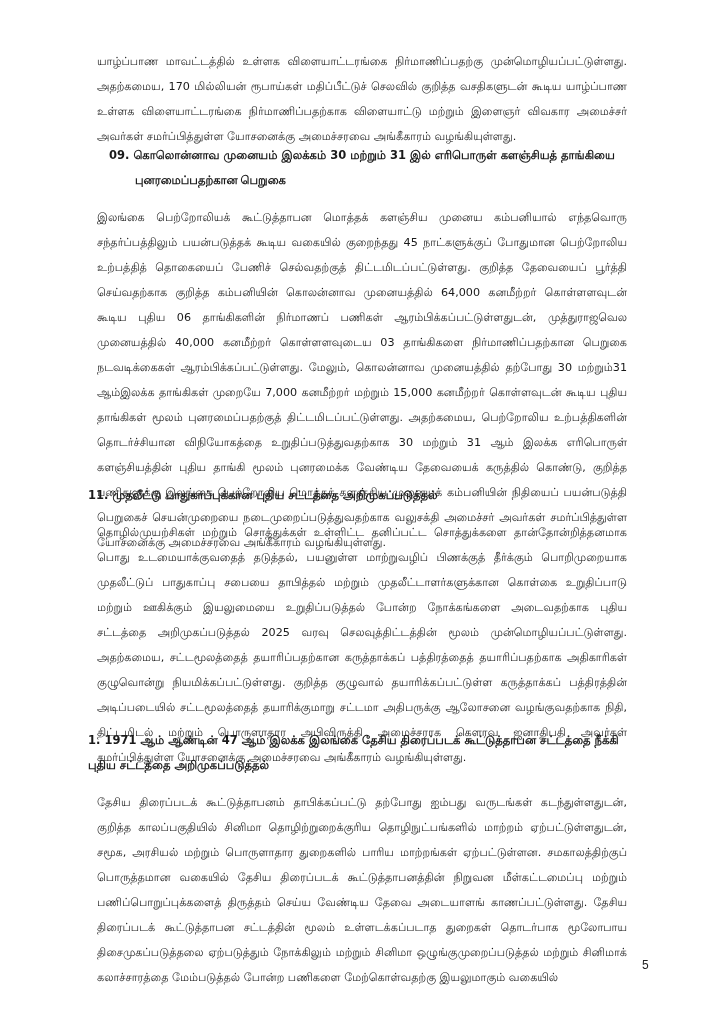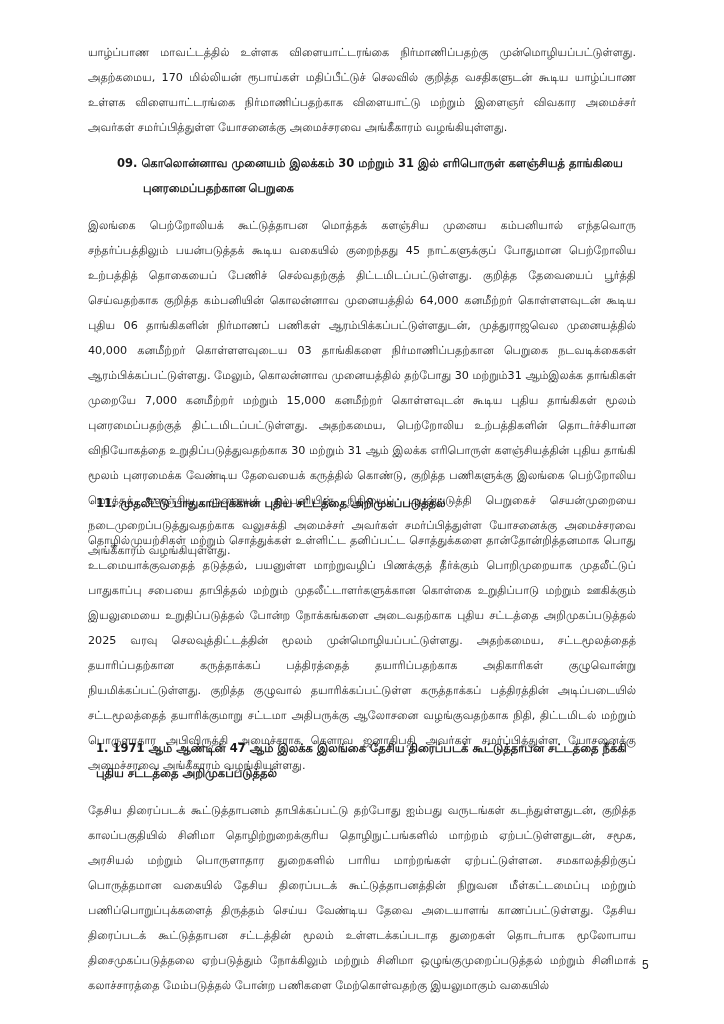--- a/index.html
+++ b/index.html
@@ -1,19 +1,19 @@
 <!DOCTYPE html>
 <html><head>
 <meta charset="utf-8">
 <style>
   html, body { margin: 0; padding: 0; background: #ffffff; }
   body { width: 724px; height: 1024px; position: relative; overflow: hidden;
          font-family: "DejaVu Sans", "Liberation Sans", sans-serif; color: #1a1a1a; }
-  .para { font-size: 11.2px; line-height: 25px; text-align: justify; margin: 0; }
-  .heading { font-size: 11.5px; font-weight: bold; line-height: 25px; margin: 8px; }
+  .para { font-size: 11.2px; line-height: 25px; text-align: justify; margin: 9px; }
+  .heading { font-size: 11.5px; font-weight: bold; line-height: 25px; margin: 0; }
   .block { position: absolute; left: 88px; width: 548px; }
   .page-number { position: absolute; left: 642px; top: 958px; font-size: 12px;
                  font-family: "Liberation Sans", sans-serif; color: #222; }
 </style>
 </head>
 <body>
 
 <div class="block" style="top:40px;">
   <p class="para">யாழ்ப்பாண மாவட்டத்தில் உள்ளக விளையாட்டரங்கை நிர்மாணிப்பதற்கு முன்மொழியப்பட்டுள்ளது. அதற்கமைய, 170 மில்லியன் ரூபாய்கள் மதிப்பீட்டுச் செலவில் குறித்த வசதிகளுடன் கூடிய யாழ்ப்பாண உள்ளக விளையாட்டரங்கை நிர்மாணிப்பதற்காக விளையாட்டு மற்றும் இளைஞர் விவகார அமைச்சர் அவர்கள் சமர்ப்பித்துள்ள யோசனைக்கு அமைச்சரவை அங்கீகாரம் வழங்கியுள்ளது.</p>
 </div>

